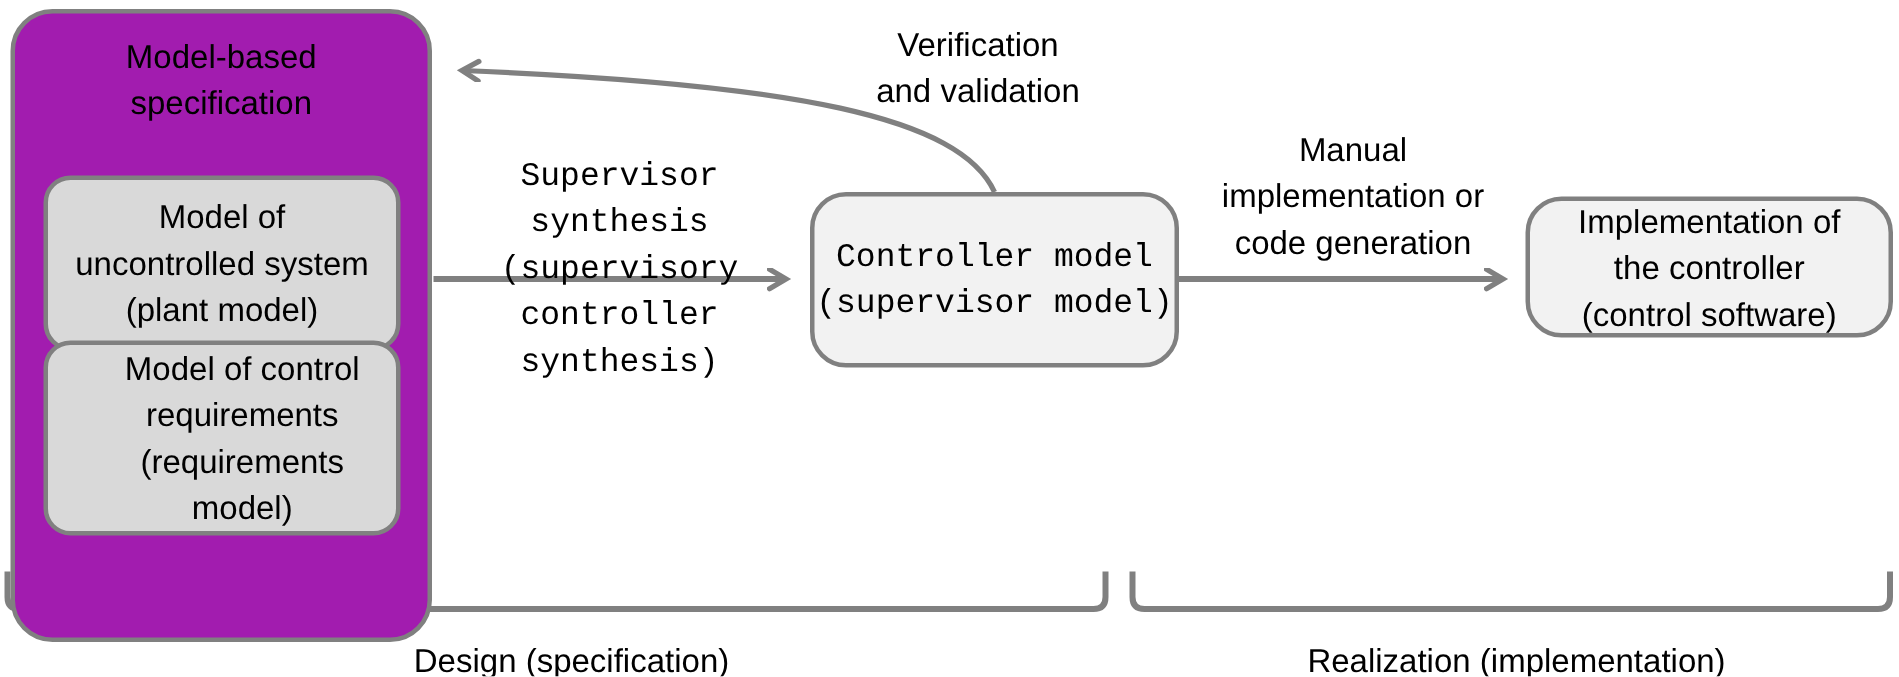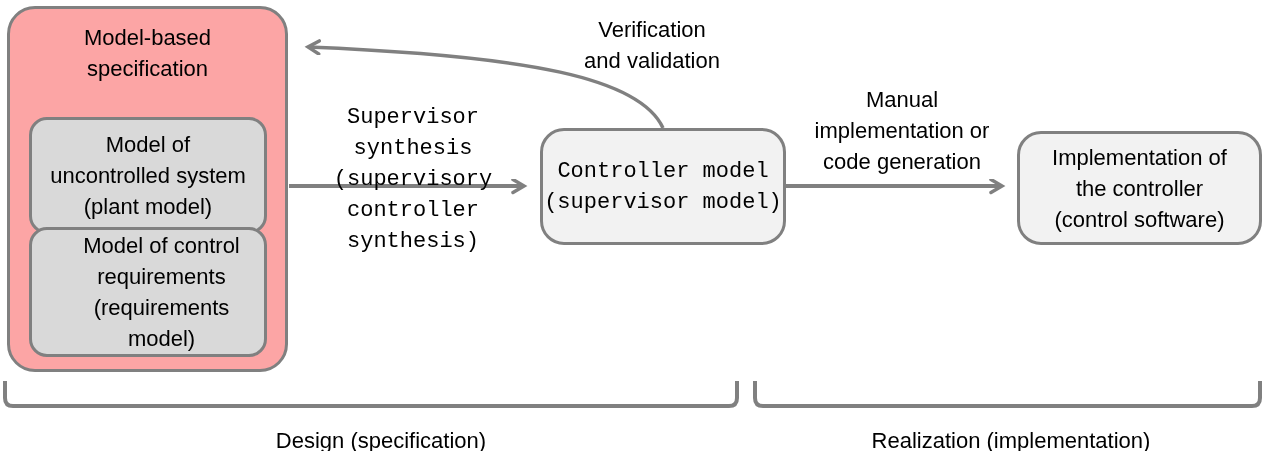--- a/index.html
+++ b/index.html
@@ -20,23 +20,23 @@
     width: 1266px; height: 451px;
   }
   .box {
     position: absolute;
     box-sizing: border-box;
     border: 3.5px solid #808080;
     text-align: center;
   }
   .group-box {
     left: 7px; top: 6px;
-    width: 281px; height: 366px;
+    width: 281px; height: 422px;
     border-radius: 28px;
-    background: #fca5a5;
+    background: #a21caf;
   }
   .group-title {
     position: absolute;
     left: 0; top: 13px;
     width: 100%;
     text-align: center;
     white-space: pre-line;
   }
   .inner-box {
     border-radius: 18px;
@@ -48,21 +48,21 @@
   .plant-box { left: 19px; top: 88px; width: 238px; height: 117px; margin-top: 20px; }
   .req-box   { left: 19px; top: 218px; width: 238px; height: 130px; padding-left: 27px; }
   .node-box {
     border-radius: 24px;
     background: #f2f2f2;
     display: flex;
     align-items: center;
     justify-content: center;
   }
   .controller-box { left: 540px; top: 128px; width: 246px; height: 117px; font-family: Liberation Mono, monospace; }
-  .impl-box       { left: 1017px; top: 131px; width: 245px; height: 114px; }
+  .impl-box       { left: 1017px; top: 131px; width: 245px; height: 94px; }
   .label {
     position: absolute;
     text-align: center;
     white-space: pre-line;
   }
   .synthesis-label    { left: 283px; top: 102px;  width: 260px; font-family: Liberation Mono, monospace; }
   .verification-label { left: 542px; top: 14px;  width: 220px; }
   .manual-label       { left: 772px; top: 84px;  width: 260px; }
   .design-label       { left: 221px; top: 425px; width: 320px; }
   .realization-label  { left: 851px; top: 425px; width: 320px; }

